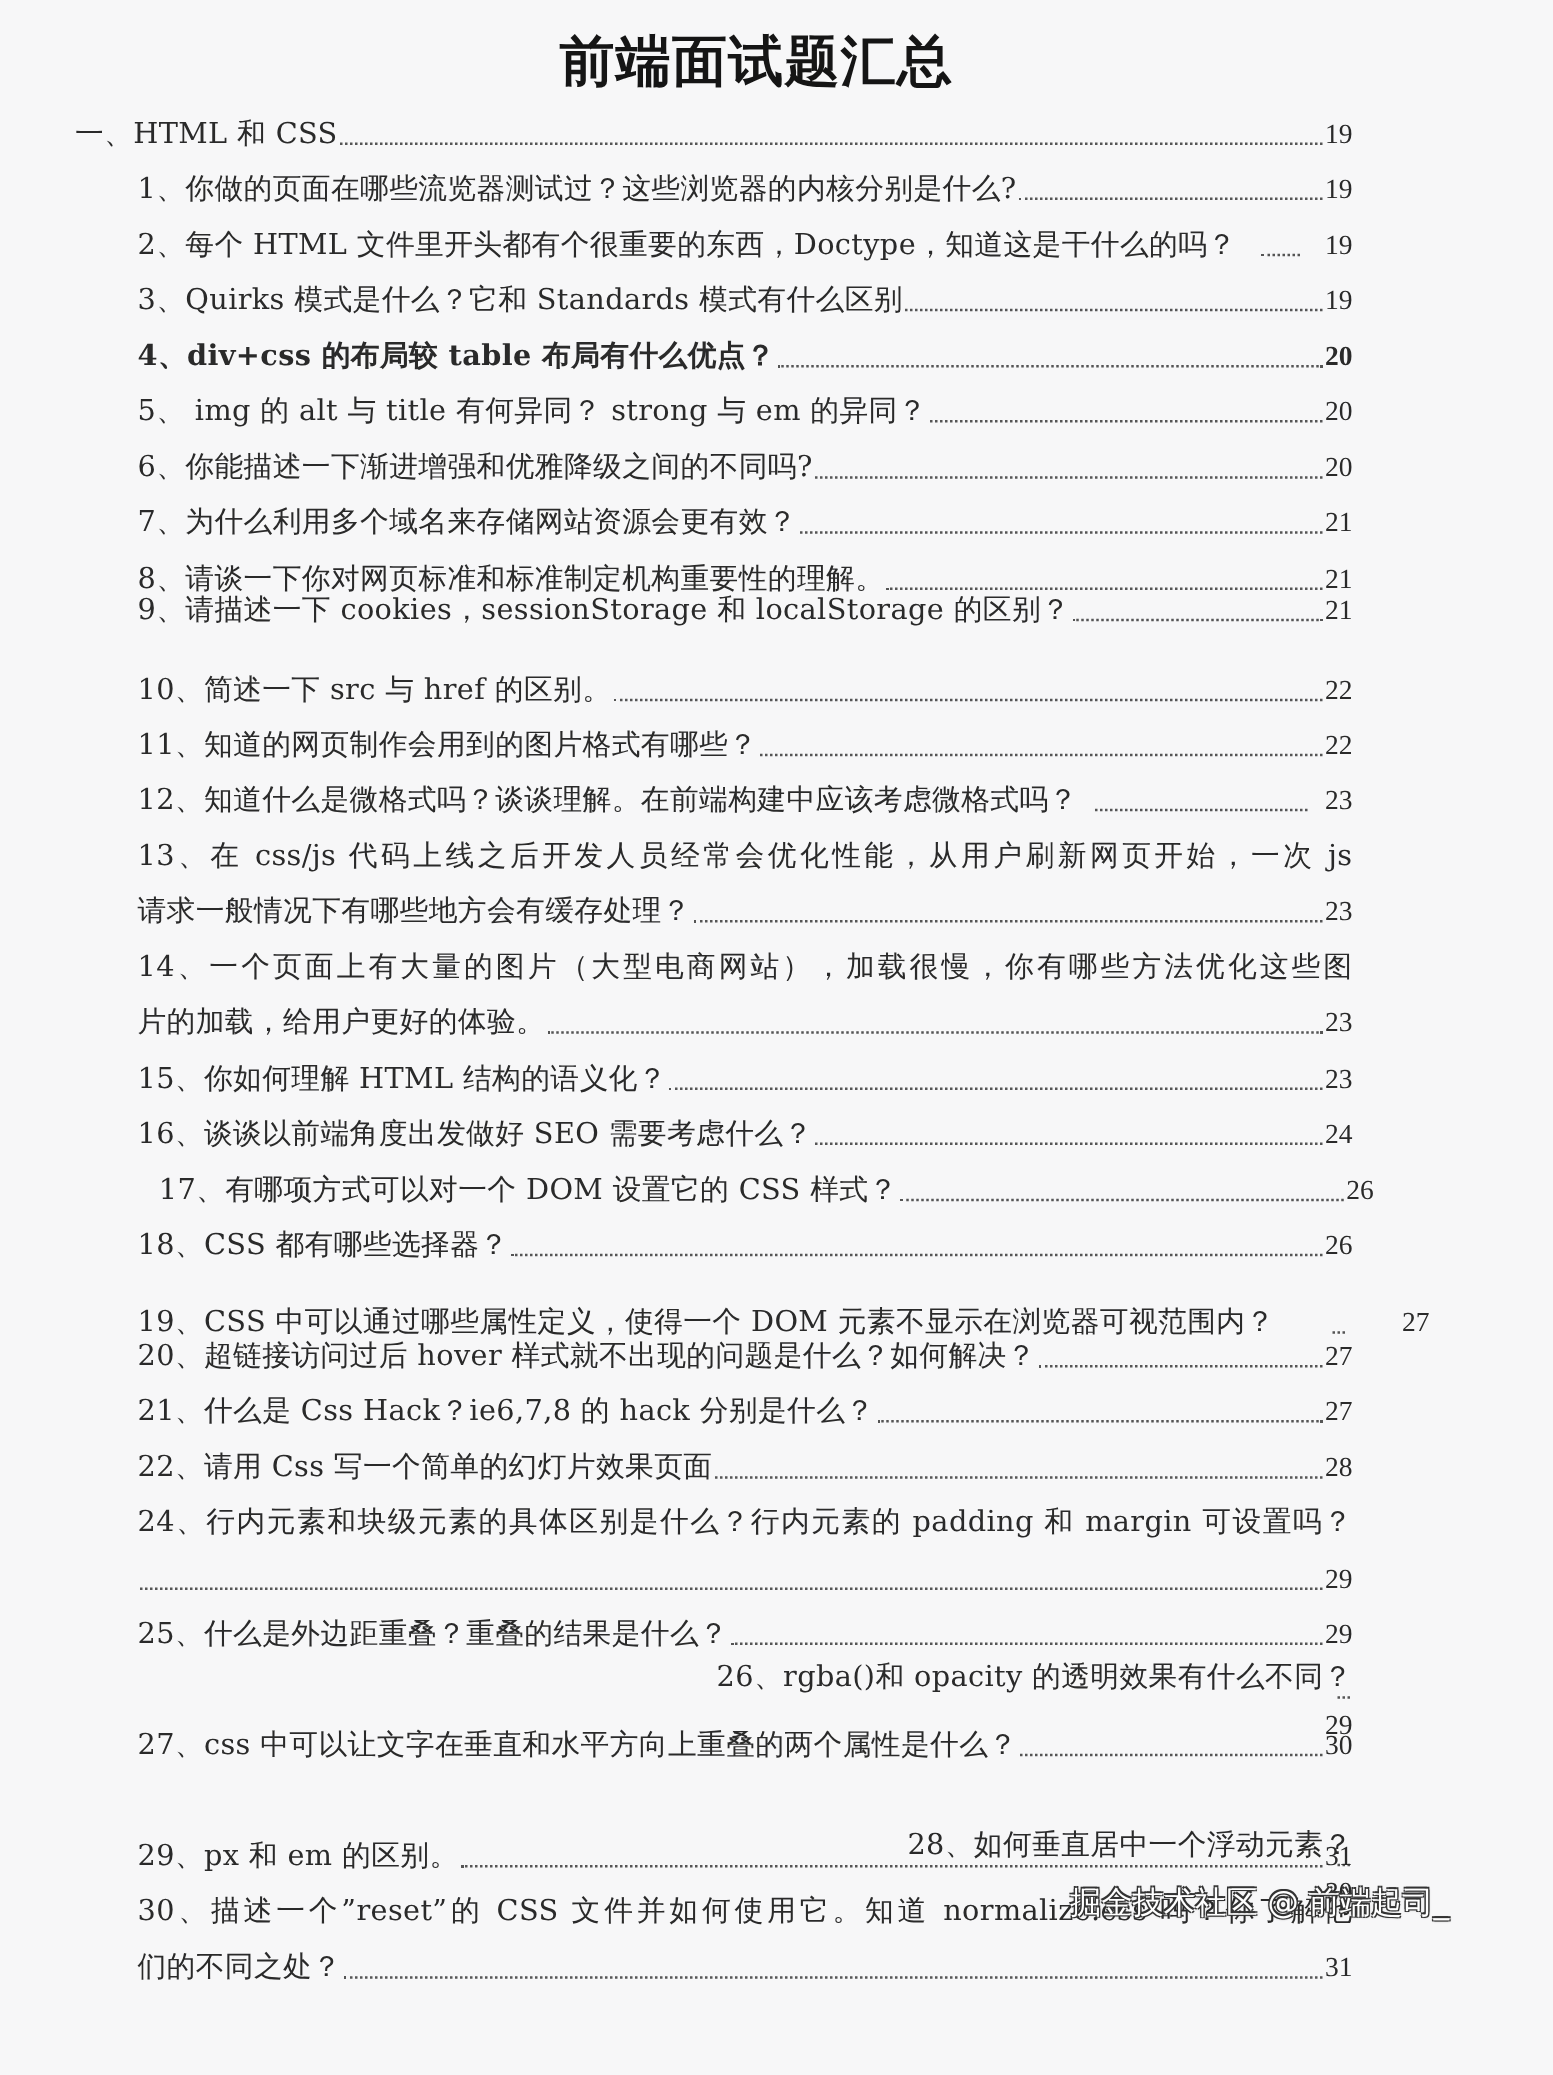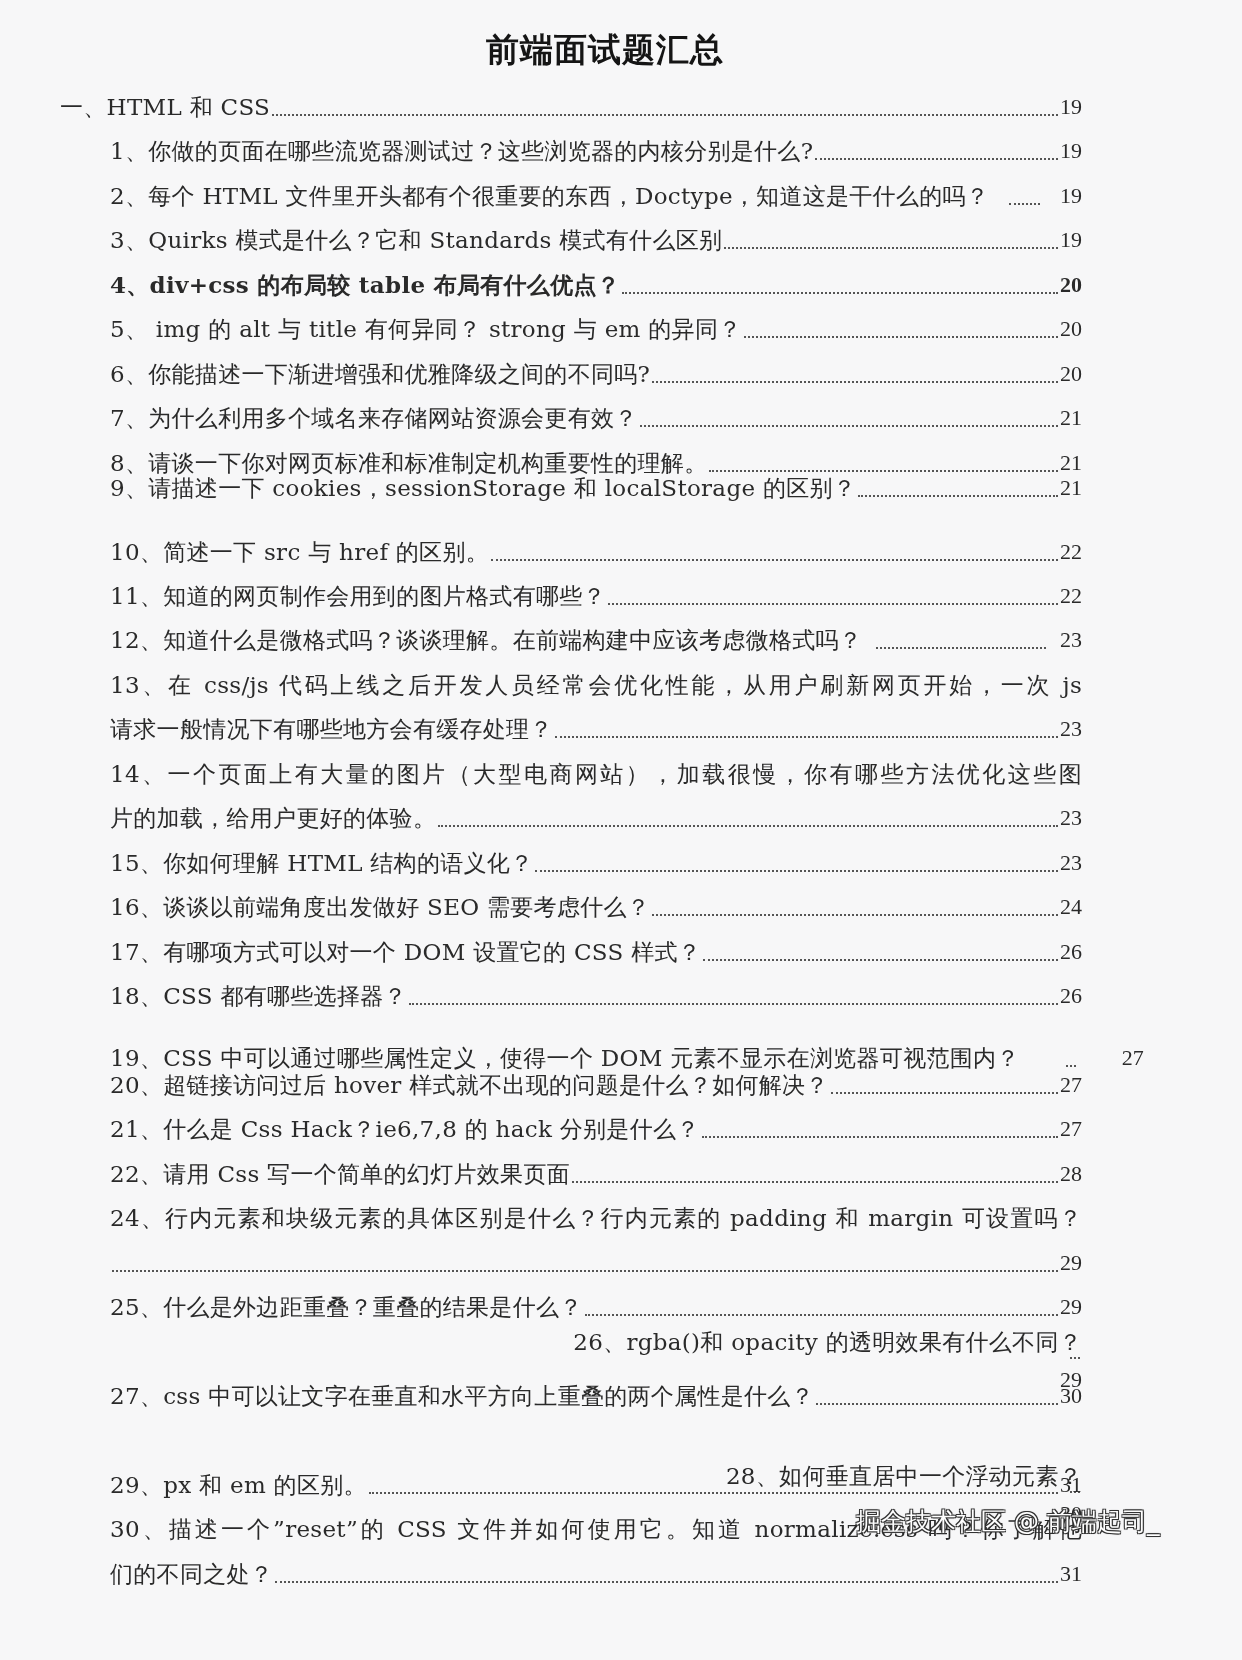--- a/index.html
+++ b/index.html
@@ -23,21 +23,21 @@
       height: 1660px;
     }
     .doc-title {
       position: absolute;
       top: 22px;
       left: 0;
       width: 1210px;
       text-align: center;
       font-family: "DejaVu Sans", "Liberation Sans", sans-serif;
       font-weight: bold;
-      font-size: 33px;
+      font-size: 44px;
       letter-spacing: 1px;
       color: #151515;
       line-height: 56px;
     }
     .toc {
       position: absolute;
       top: 82px;
       left: 0;
       width: 1242px;
     }
@@ -178,21 +178,21 @@
       <div class="toc-line level-2" style="top: 755.65px;">
         <span class="toc-text">15、你如何理解 HTML 结构的语义化？</span>
         <span class="toc-leader"></span>
         <span class="toc-page">23</span>
       </div>
       <div class="toc-line level-2" style="top: 800.1px;">
         <span class="toc-text">16、谈谈以前端角度出发做好 SEO 需要考虑什么？</span>
         <span class="toc-leader"></span>
         <span class="toc-page">24</span>
       </div>
-      <div class="toc-line level-2" style="top: 844.55px;">
+      <div class="toc-line level-2" style="top: 844.55px; margin-left: 17px;">
         <span class="toc-text">17、有哪项方式可以对一个 DOM 设置它的 CSS 样式？</span>
         <span class="toc-leader"></span>
         <span class="toc-page">26</span>
       </div>
       <div class="toc-line level-2" style="top: 889px;">
         <span class="toc-text">18、CSS 都有哪些选择器？</span>
         <span class="toc-leader"></span>
         <span class="toc-page">26</span>
       </div>
       <div class="toc-line level-2" style="top: 951px; gap: 44px;">

